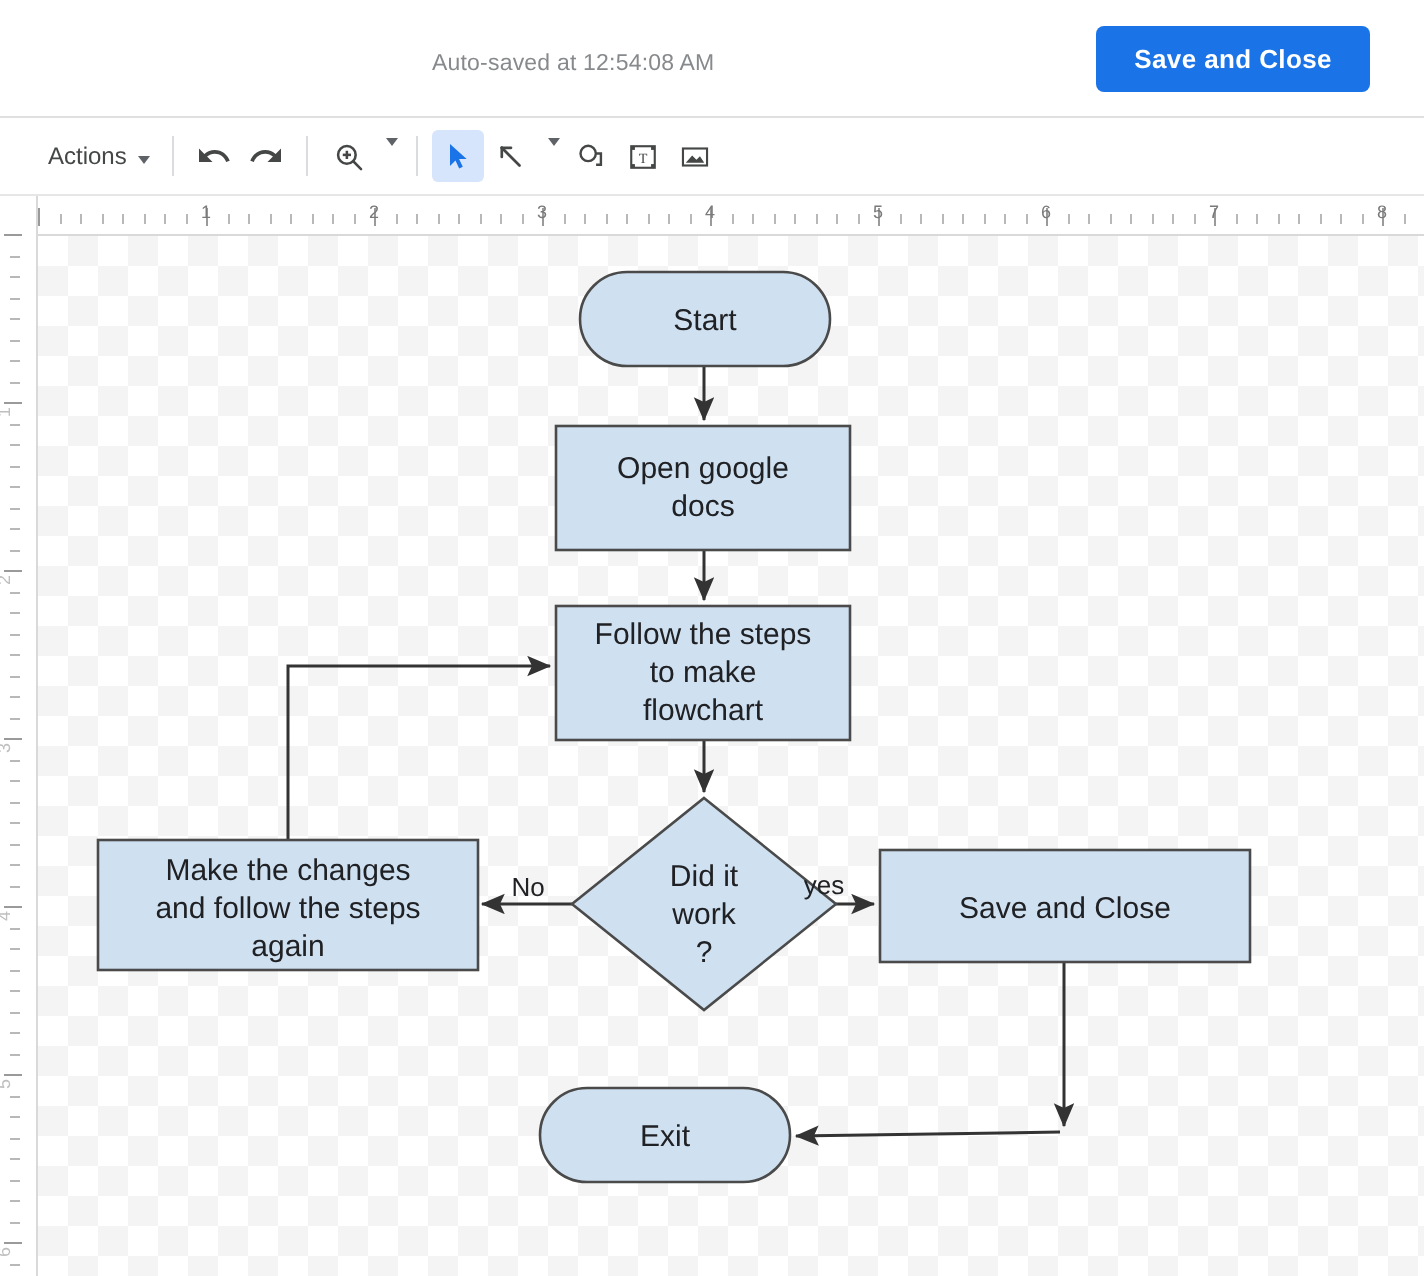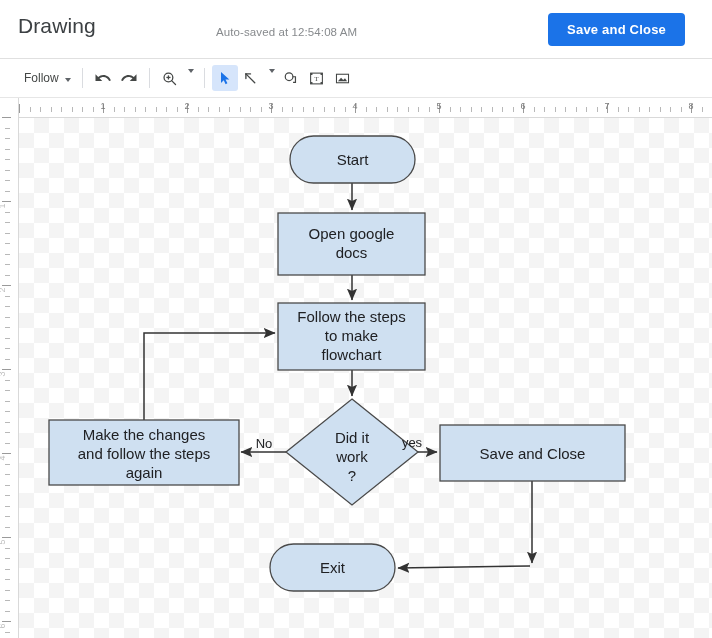--- a/index.html
+++ b/index.html
@@ -182,29 +182,28 @@
   .edge-label {
     font-family: "Liberation Sans", sans-serif;
     font-size: 13px;
     fill: #202124;
   }
 </style>
 </head>
 <body>
 
 <div class="header">
-  <div class="doc-title">Drawing</div>
   <div class="autosave">Auto-saved at 12:54:08 AM</div>
   <button class="save-btn">Save and Close</button>
 </div>
 
 <div class="toolbar">
 
   <div class="tb-item tb-actions">
-    <span class="tb-text">Follow</span>
+    <span class="tb-text">Actions</span>
     <span class="caret"></span>
   </div>
 
   <div class="tb-sep"></div>
 
   <div class="tb-item tb-icon">
     <svg width="18" height="18" viewBox="0 0 24 24">
       <path d="M12.5 8c-2.65 0-5.05 0.99-6.9 2.6L2 7v9h9l-3.62-3.62c1.39-1.16 3.16-1.88 5.12-1.88 3.54 0 6.55 2.31 7.6 5.5l2.37-0.78C21.08 11.03 17.15 8 12.5 8z" fill="#444746"></path>
     </svg>
   </div>

